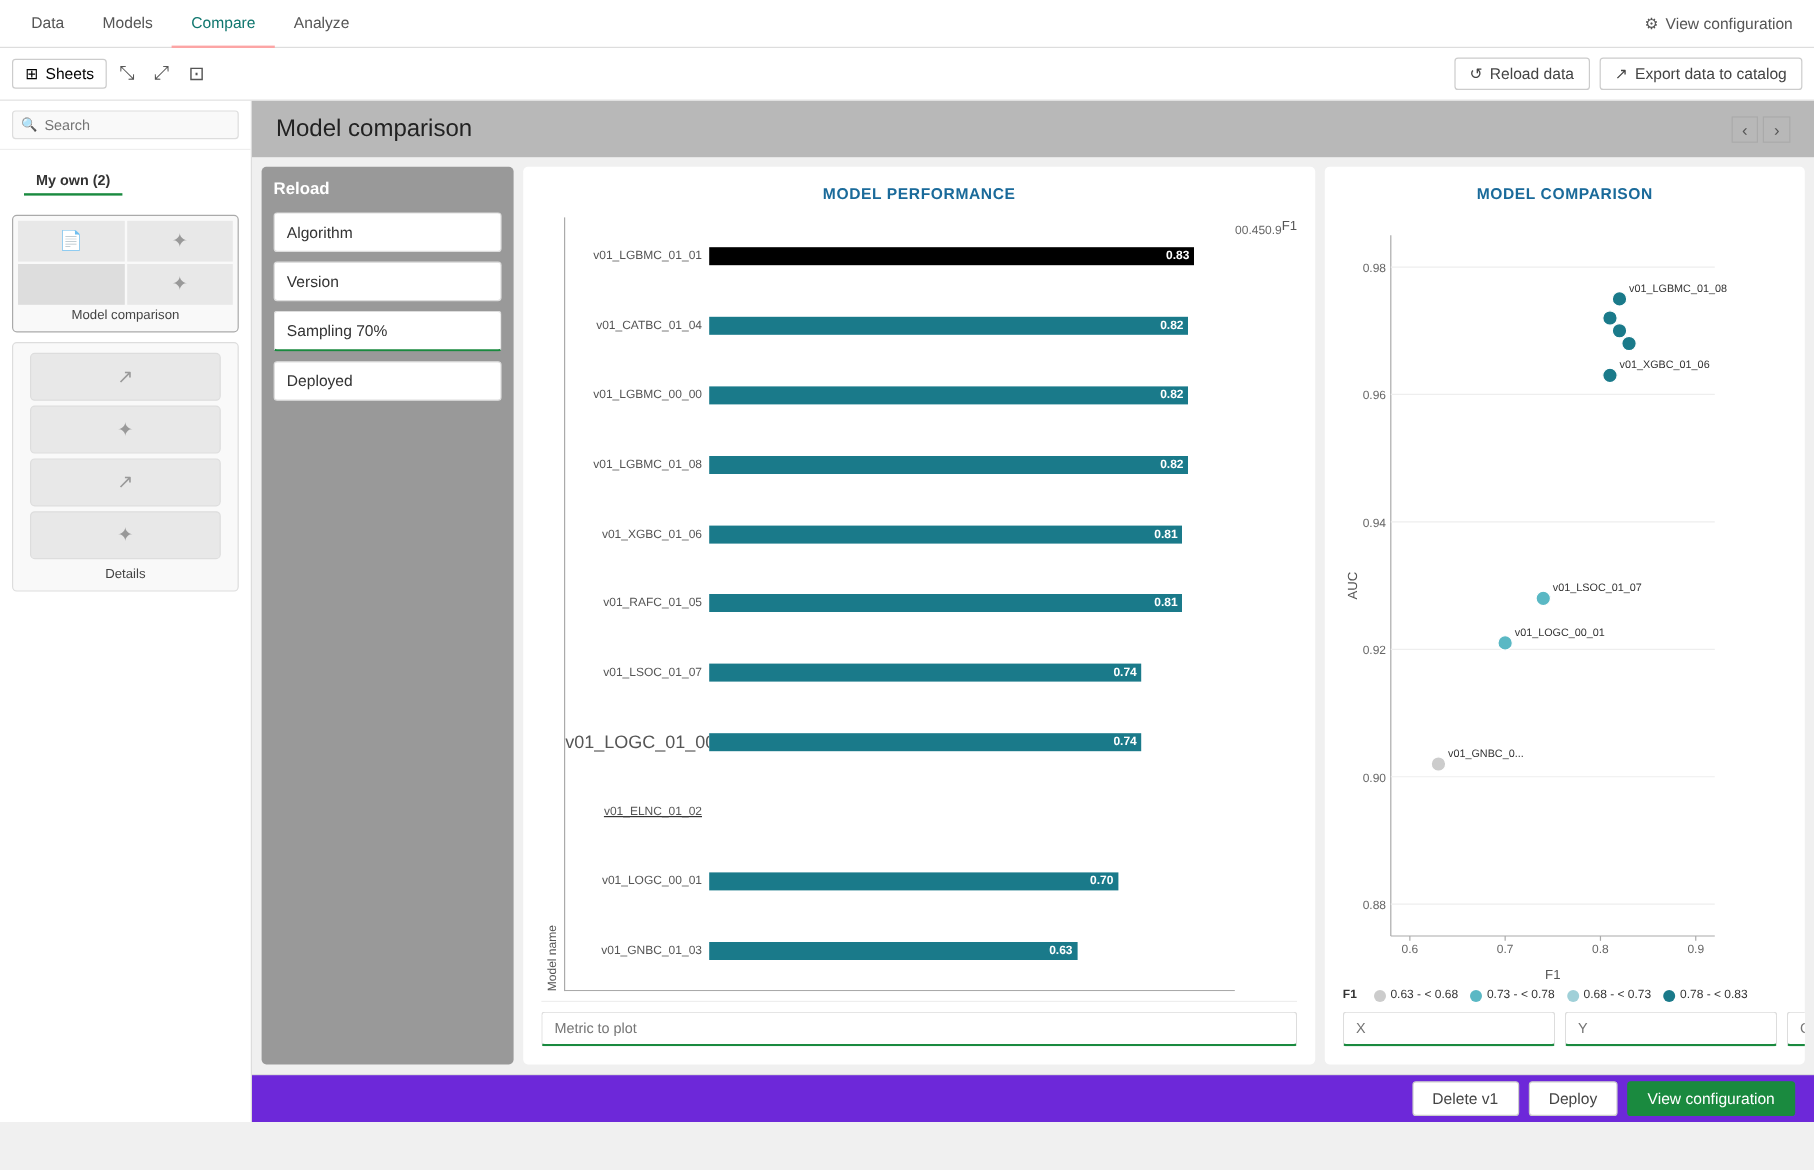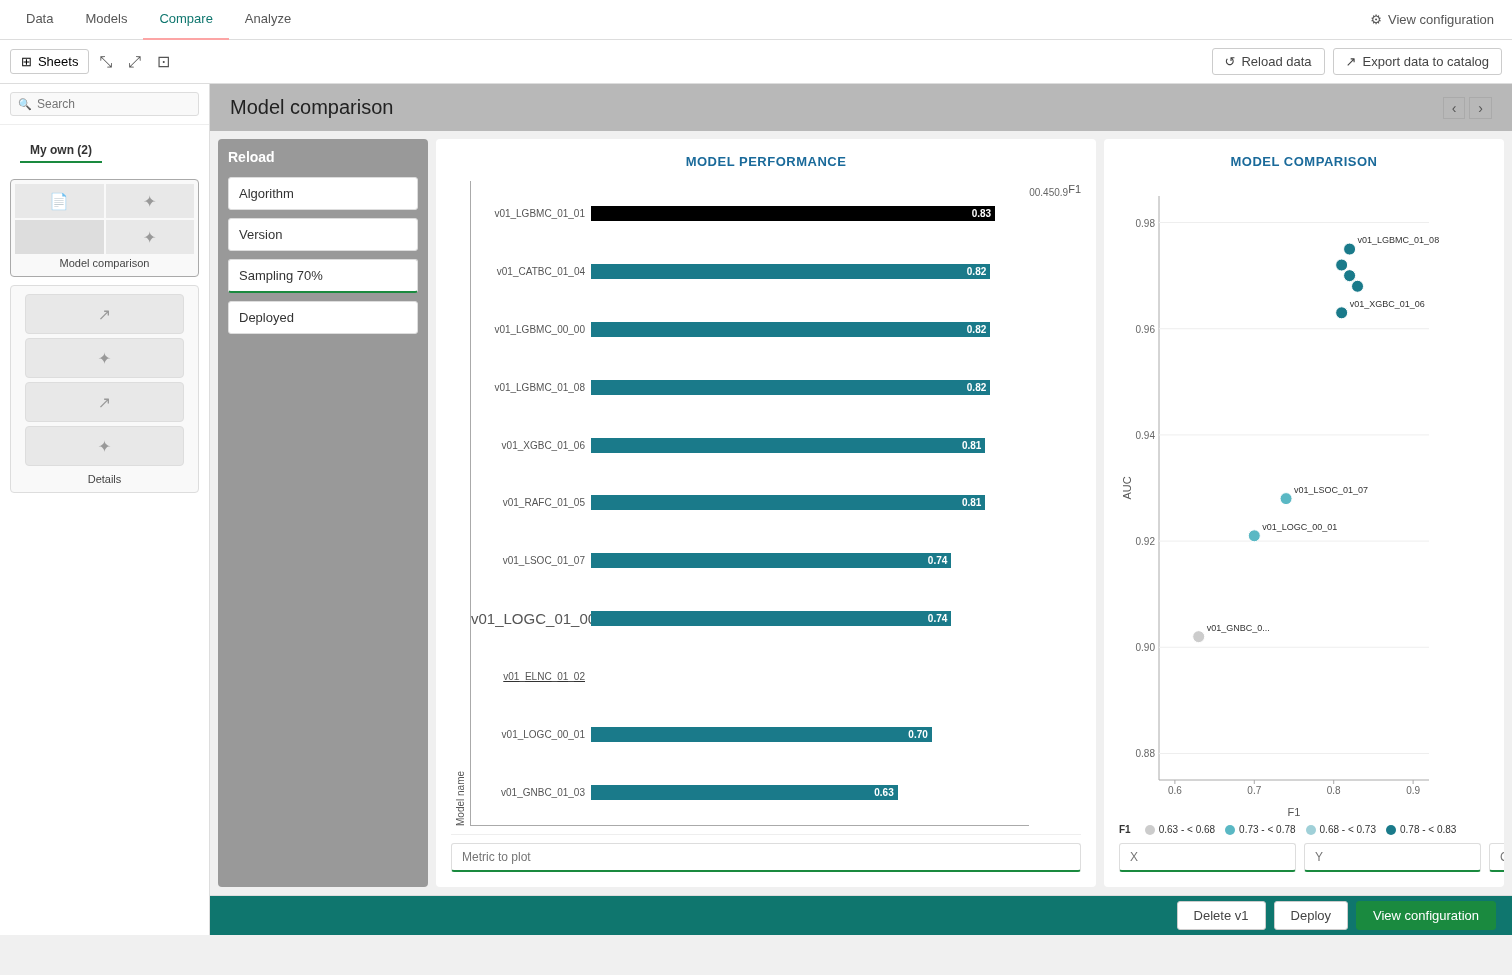--- a/index.html
+++ b/index.html
@@ -55,21 +55,21 @@
     
     .chart-panel { background: #fff; border-radius: 4px; flex: 1; padding: 15px; display: flex; flex-direction: column; overflow: hidden; }
     .chart-title { text-align: center; font-size: 13px; font-weight: 700; color: #1a6a9a; letter-spacing: 0.5px; margin-bottom: 12px; }
     .bar-x-axis { display: flex; justify-content: space-between; padding: 4px 0 0 120px; font-size: 10px; color: #666; }
     .y-axis-label { writing-mode: vertical-rl; transform: rotate(180deg); font-size: 10px; color: #555; display: flex; align-items: center; padding: 0 4px; }
 
     
     .scatter-panel { background: #fff; border-radius: 4px; width: 400px; flex-shrink: 0; padding: 15px; display: flex; flex-direction: column; overflow: hidden; }
 
     
-    .bottom-bar { background: #0f766e; border-top: 1px solid #ddd; height: 40px; display: flex; align-items: center; justify-content: flex-end; padding: 0 16px; gap: 8px; }
+    .bottom-bar { background: #6d28d9; border-top: 1px solid #ddd; height: 40px; display: flex; align-items: center; justify-content: flex-end; padding: 0 16px; gap: 8px; }
     .bottom-btn { padding: 6px 16px; border-radius: 3px; cursor: pointer; font-size: 13px; border: 1px solid #ccc; background: #fff; color: #444; }
     .bottom-btn-primary { background: #1a8a3f; color: #fff; border-color: #1a8a3f; font-weight: 500; }
 
     
     .metric-bar { margin-top: 8px; padding-top: 8px; border-top: 1px solid #eee; }
     .metric-input { width: 100%; border: 1px solid #ddd; border-radius: 3px; padding: 6px 10px; font-size: 12px; color: #555; border-bottom: 2px solid #1a8a3f; outline: none; }
 
     
     .axis-inputs { display: flex; gap: 8px; margin-top: 8px; }
     .axis-input { flex: 1; border: 1px solid #ddd; border-radius: 3px; padding: 6px 10px; font-size: 12px; color: #555; border-bottom: 2px solid #1a8a3f; outline: none; }

